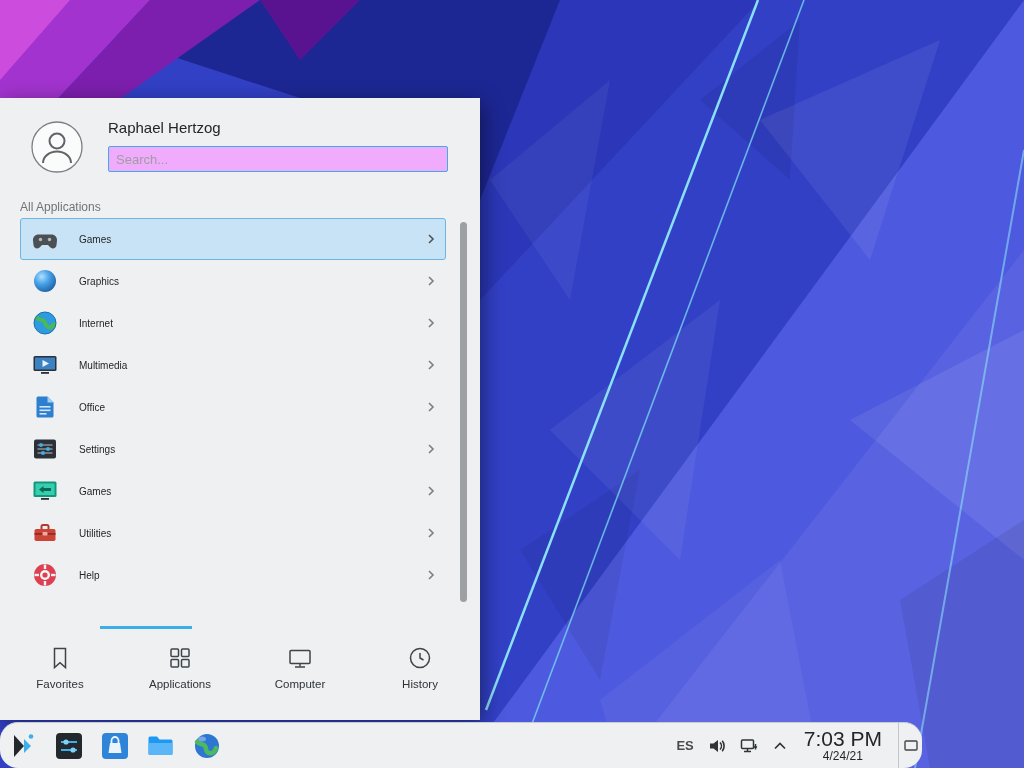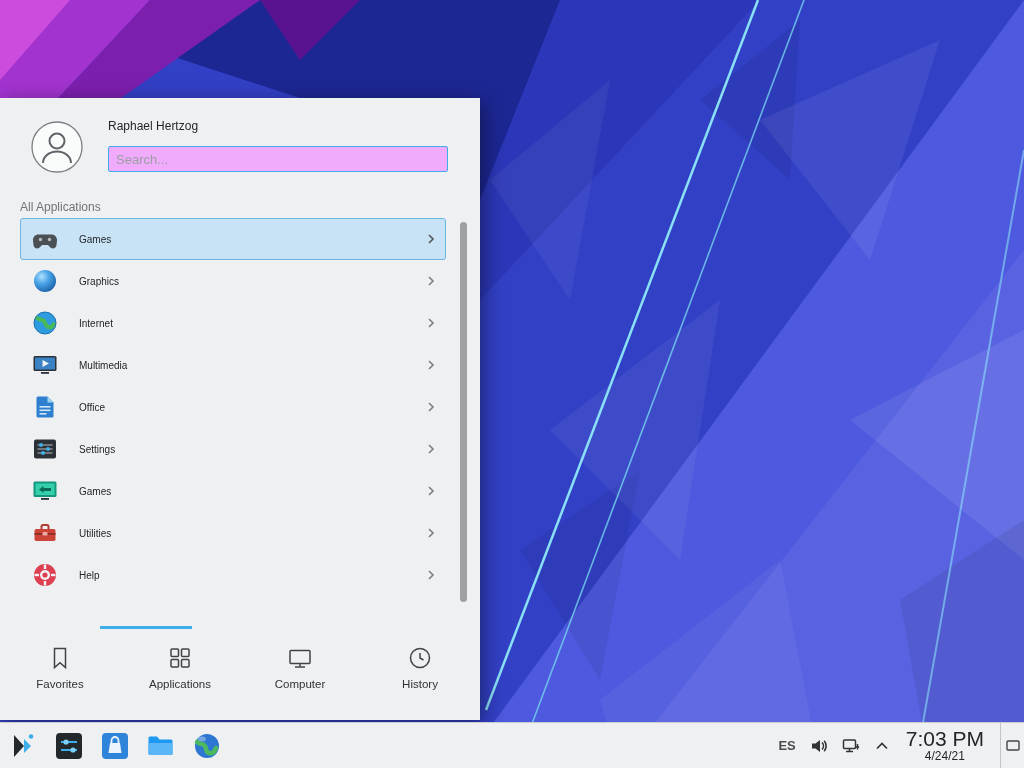--- a/index.html
+++ b/index.html
@@ -5,21 +5,21 @@
   * { margin:0; padding:0; box-sizing:border-box; }
   html,body { width:1024px; height:768px; overflow:hidden; background:#2c38b8;
     font-family:"Liberation Sans","DejaVu Sans",sans-serif; }
   .desktop { position:relative; width:1024px; height:768px; overflow:hidden; }
   .wallpaper { position:absolute; left:0; top:0; width:1024px; height:768px; }
 
   
   .launcher { position:absolute; left:0; top:98px; width:480px; height:622px;
     background:#eff0f1; box-shadow:3px 5px 20px rgba(0,0,0,.45); }
   .avatar { position:absolute; left:31px; top:23px; width:52px; height:52px; border-radius:50%; }
-  .user-name { position:absolute; left:108px; top:21px; font-size:12px; color:#232629; }
+  .user-name { position:absolute; left:108px; top:21px; font-size:15px; color:#232629; }
   .search-input { position:absolute; left:108px; top:48px; width:340px; height:26px;
     border:1px solid #3daee9; border-radius:2px; background:#f0abfc; padding:0 7px;
     font-size:13px; color:#232629; outline:none;
     font-family:"Liberation Sans","DejaVu Sans",sans-serif; }
   .search-input::placeholder { color:#9b9fa2; opacity:1; }
   .section-label { position:absolute; left:20px; top:102px; font-size:12px; color:#6f7478; }
 
   .cat-list { position:absolute; left:0; top:120px; width:480px; height:412px; overflow:hidden; }
   .cat-item { position:relative; height:42px; margin:0 34px 0 20px; display:flex;
     align-items:center; border:1px solid transparent; border-radius:3px; cursor:default; }
@@ -35,22 +35,22 @@
 
   .tab-indicator { position:absolute; left:100px; top:528px; width:92px; height:3px;
     background:#3daee9; }
   .tabbar { position:absolute; left:0; top:534px; width:480px; height:88px; display:flex;justify-content:flex-end; }
   .tab { flex:1 1 0; display:flex; flex-direction:column; align-items:center; padding-top:13px; }
   .tab-icon { width:26px; height:26px; }
   .tab-icon svg { display:block; width:26px; height:26px; }
   .tab-label { margin-top:7px; font-size:11.5px; color:#2e3338; }
 
   
-  .taskbar { position:absolute; left:0; bottom:0; width:1024px; height:46px;
-    background:#eff0f1; border-top:1px solid #c9ccce; display:flex; align-items:center; }
+  .taskbar { position:absolute; left:0; bottom:0; width:922px; height:46px;
+    background:#eff0f1; border-top:1px solid #c9ccce; display:flex; align-items:center;border-radius:18px; }
   .task-left { display:flex; align-items:center; gap:16px; padding-left:8px; }
   .task-btn { width:30px; height:30px; border:none; background:none; padding:0; cursor:pointer; }
   .task-btn svg { display:block; width:30px; height:30px; }
   .task-right { margin-left:auto; display:flex; align-items:center; gap:14px; height:100%; }
   .kb-layout { font-size:13px; font-weight:bold; color:#464c51; }
   .tray-icon { width:18px; height:18px; }
   .tray-icon svg { display:block; }
   .tray-caret { width:16px; height:14px; }
   .clock { display:flex; flex-direction:column; align-items:center; line-height:1.08;
     color:#232629; padding:0 2px; }

